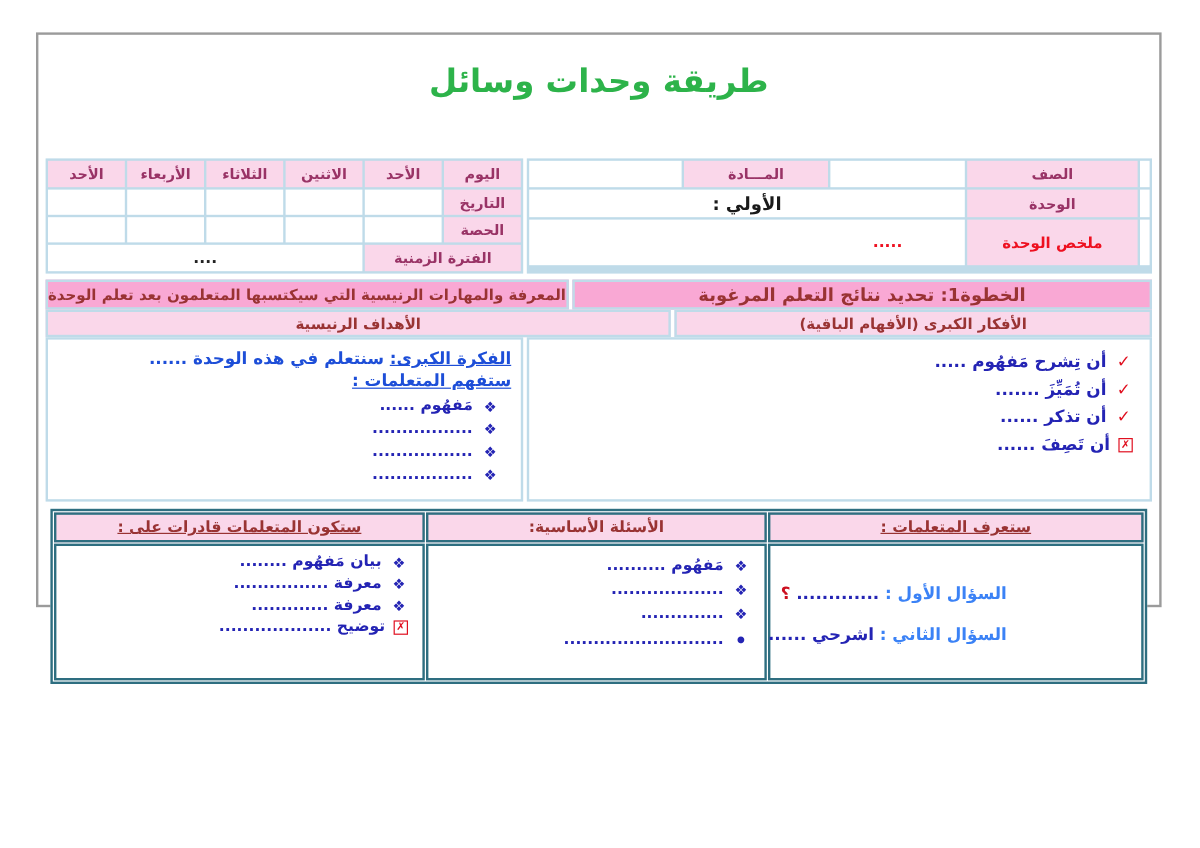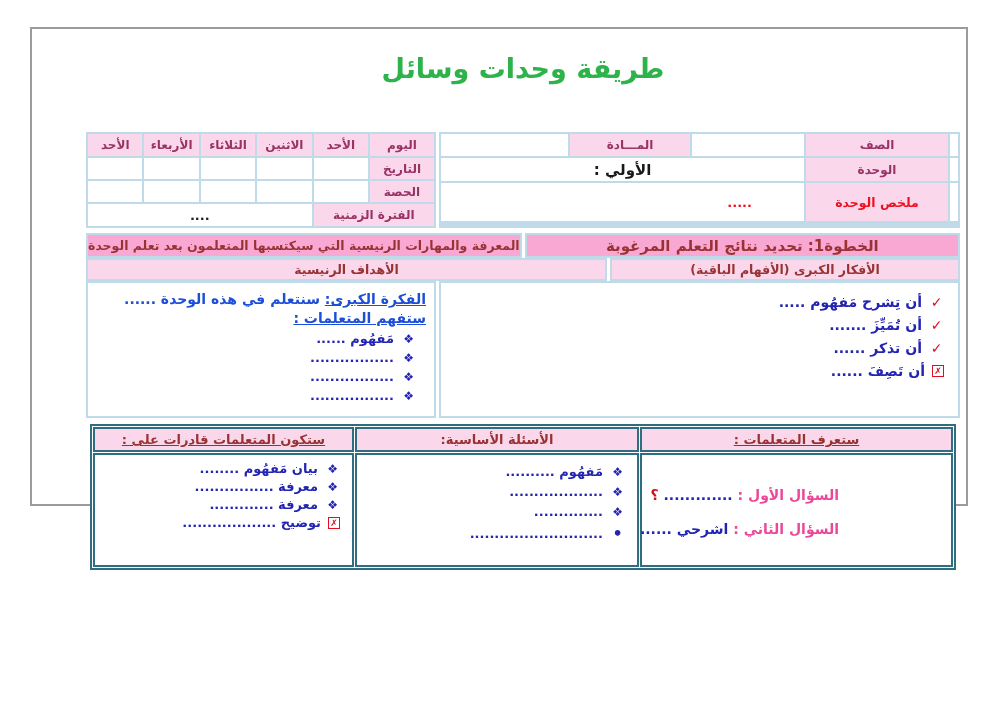--- a/index.html
+++ b/index.html
@@ -6,21 +6,20 @@
   body {
     width: 1000px; height: 707px; position: relative;
     background: #ffffff;
     font-family: "DejaVu Sans", sans-serif;
   }
   .page {
     position: absolute; left: 30px; top: 27px;
     width: 938px; height: 479px;
     border: 2px solid #9b9b9b; background: #fff;
     direction: rtl;
-    padding-left: 48px;
   }
   .title {
     text-align: center; color: #2db34a; font-weight: bold;
     font-size: 27px; margin-top: 24px; height: 42px;
   }
   
   .header-row { display: flex; gap: 3px; margin: 37px 6px 0 6px; }
   .grid-tbl { background: #bfdbe9; padding: 2px; display: grid; gap: 2px; }
   .info-tbl {
     width: 521px;
@@ -80,21 +79,21 @@
   
   .btable { margin: 6px 10px 0 10px; border: 2px solid #2e6e80; padding: 1px; background: #fff; }
   .bgrid { display: grid; grid-template-columns: 313px 284px 1fr; grid-template-rows: 25px 114px; gap: 1px; }
   .bcell { border: 2px solid #2e6e80; background: #fff; }
   .bhead {
     background: #fad7ea; display: flex; align-items: center; justify-content: center;
     color: #993333; font-weight: bold; font-size: 13px;
   }
   .q-body { padding: 23px 112px 0 0; white-space: nowrap; }
   .q-body .li-row { display: block; line-height: 34px; font-size: 14px; }
-  .q-label { color: #ec4899; font-weight: bold; }
+  .q-label { color: #3b82f6; font-weight: bold; }
   .q-dots { color: #2424b4; font-weight: bold; }
   .q-suffix { color: #cc1020; font-weight: bold; }
   .know-body { padding: 9px 12px 0 0; }
   .know-body .li-row { margin-bottom: 5px; font-size: 13px; }
   .able-body { padding: 6px 12px 0 0; }
   .able-body .li-row { margin-bottom: 3px; font-size: 13px; }
 </style>
 </head>
 <body>
 

